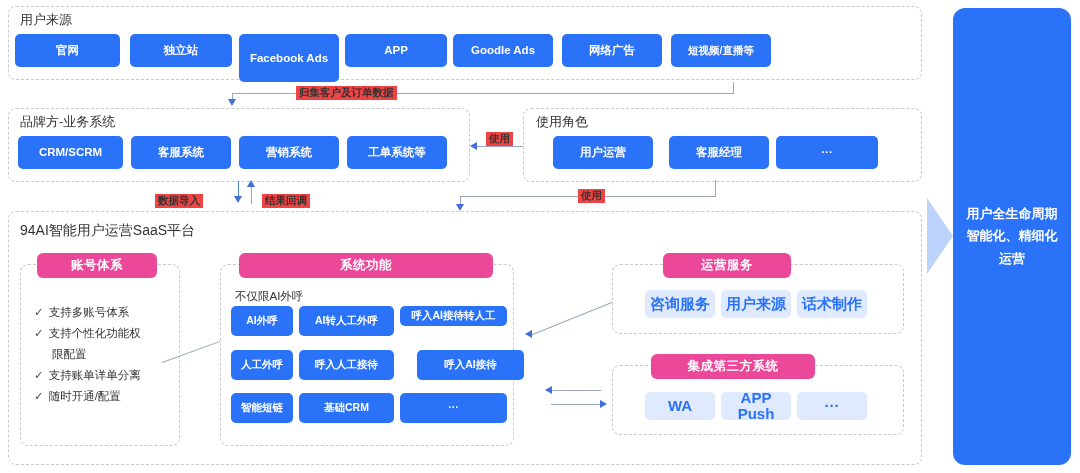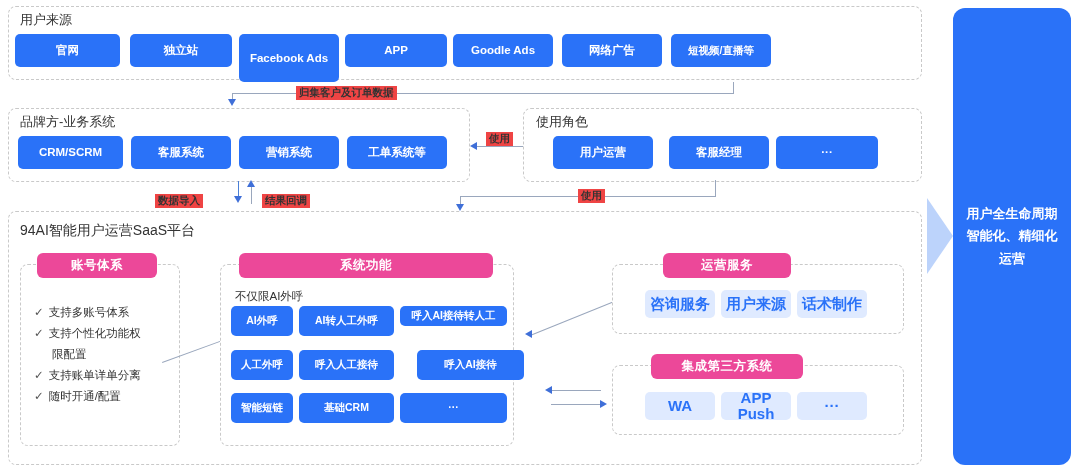--- a/index.html
+++ b/index.html
@@ -165,21 +165,21 @@
   <div class="arrow arr-right" style="left:600px;top:400px;"></div>
 
   <div class="group" style="left:612px;top:264px;width:290px;height:68px;"></div>
   <div class="badge" style="left:663px;top:253px;width:128px;height:25px;">运营服务</div>
 
   <div class="lchip" style="left:645px;top:290px;width:70px;height:28px;">咨询服务</div>
   <div class="lchip" style="left:721px;top:290px;width:70px;height:28px;">用户来源</div>
   <div class="lchip" style="left:797px;top:290px;width:70px;height:28px;">话术制作</div>
 
   <div class="group" style="left:612px;top:365px;width:290px;height:68px;"></div>
-  <div class="badge" style="left:651px;top:354px;width:152px;height:25px;">集成第三方系统</div>
+  <div class="badge" style="left:651px;top:354px;width:164px;height:25px;">集成第三方系统</div>
 
   <div class="lchip" style="left:645px;top:392px;width:70px;height:28px;text-align:center;">WA</div>
   <div class="lchip" style="left:721px;top:392px;width:70px;height:28px;">APP Push</div>
   <div class="lchip" style="left:797px;top:392px;width:70px;height:28px;">···</div>
 
   <div class="rarrow" style="left:927px;top:198px;"></div>
   <div class="rpanel" style="left:953px;top:8px;width:118px;height:457px;">
     <div>
       <div>用户全生命周期</div>
       <div>智能化、精细化</div>

